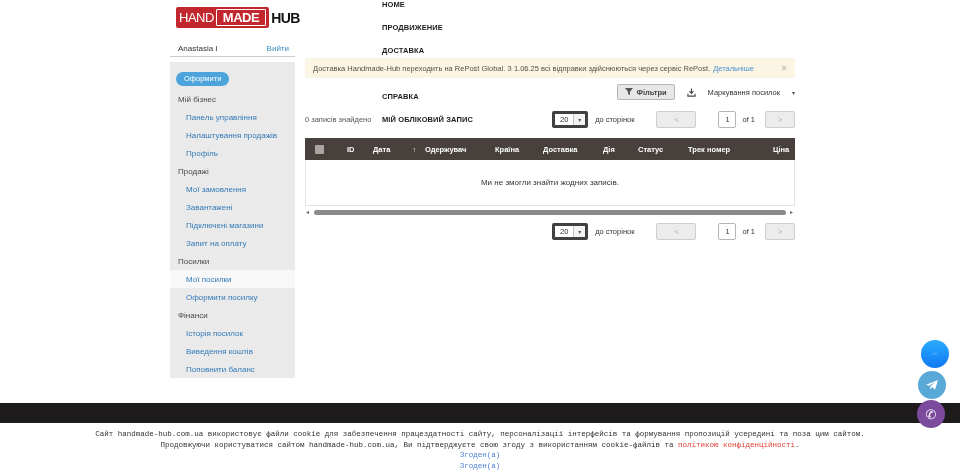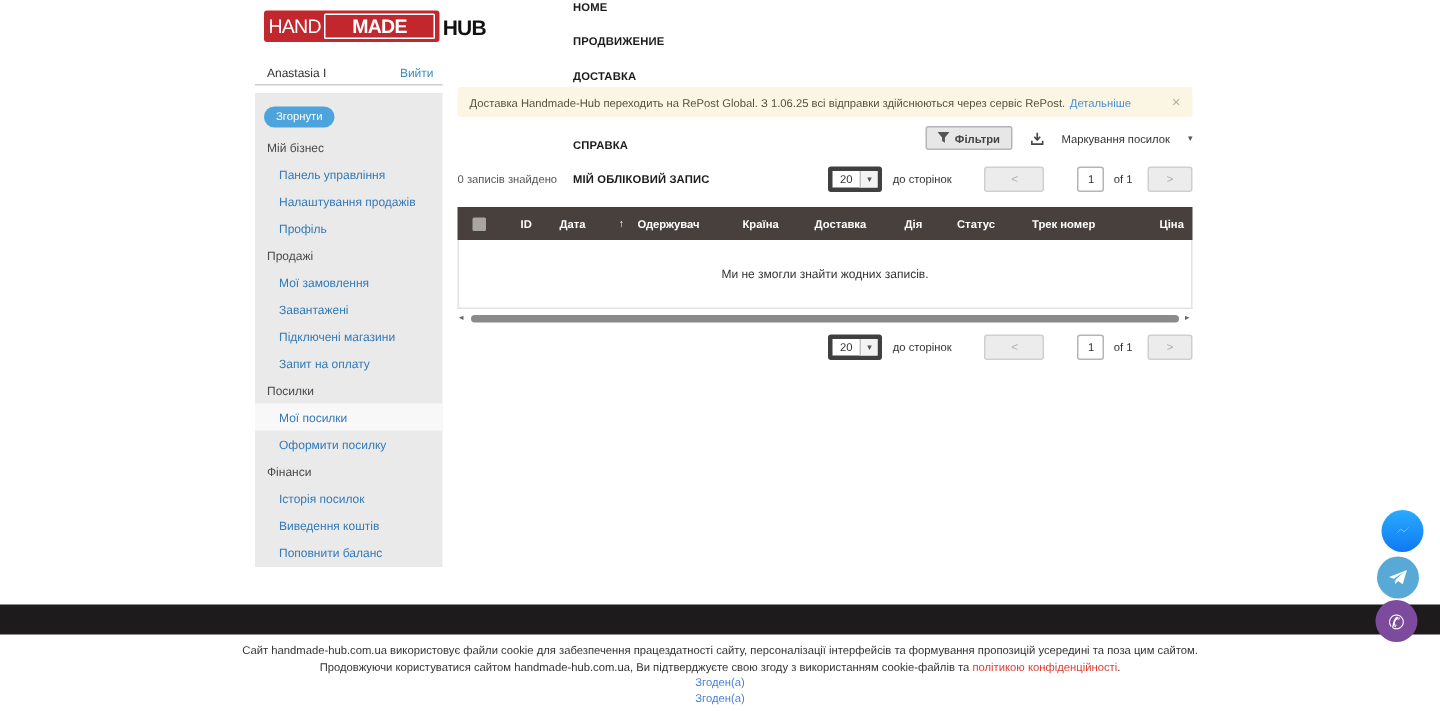--- a/index.html
+++ b/index.html
@@ -4,21 +4,21 @@
 <style>
   * { margin:0; padding:0; box-sizing:border-box; }
   body { font-family:"Liberation Sans", sans-serif; background:#fff; }
   .page { position:relative; width:960px; height:474px; background:#fff; overflow:hidden; }
 
   
   .header { position:absolute; top:0; left:0; width:960px; height:38px; background:#fff; }
   .logo { position:absolute; left:176px; top:7px; display:flex; align-items:center; cursor:pointer; }
   .logo-red { background:#c2272d; border-radius:2px; padding:2px 3px; display:flex; align-items:center; gap:2px; }
   .logo-hand { color:#fff; font-weight:normal; font-size:13px; letter-spacing:-0.5px; }
-  .logo-made { color:#fff; font-weight:bold; font-size:13px; letter-spacing:-0.5px; border:1.5px solid #fff; padding:0 18px; border-radius:1px; }
+  .logo-made { color:#fff; font-weight:bold; font-size:13px; letter-spacing:-0.5px; border:1.5px solid #fff; padding:0 6px; border-radius:1px; }
   .logo-hub { color:#111; font-weight:bold; font-size:14px; letter-spacing:-0.5px; margin-left:2px; }
   .nav { position:absolute; left:382px; top:0; height:38px; display:flex; align-items:flex-start; gap:14px;flex-direction:column; }
   .nav-item { font-size:7.5px; font-weight:bold; color:#1c1c1c; letter-spacing:0.1px; white-space:nowrap; cursor:pointer; }
 
   
   .user-row { position:absolute; left:170px; top:40px; width:125px; height:17px; background:#fff;
               border-bottom:1px solid #ccc; display:flex; align-items:center; justify-content:space-between; padding:0 6px 0 8px; }
   .user-name { font-size:8px; color:#333; }
   .logout-link { font-size:8px; color:#3b8dbd; cursor:pointer; }
   .sidebar { position:absolute; left:170px; top:62px; width:125px; height:316px; background:#eaeaea; padding-top:5px; }
@@ -81,21 +81,21 @@
   .bubble { width:28px; height:28px; border-radius:50%; display:flex; align-items:center; justify-content:center; cursor:pointer; }
   .soc-messenger { left:921px; top:340px; }
   .soc-messenger .bubble { background:linear-gradient(180deg,#2aabff 0%,#0f79f3 100%); }
   .soc-telegram { left:918px; top:371px; }
   .soc-telegram .bubble { background:#58a8d8; }
   .soc-viber { left:917px; top:400px; }
   .soc-viber .bubble { background:#7d4b9e; color:#fff; font-size:13px; }
 
   
   .black-bar { position:absolute; top:403px; left:0; width:960px; height:20px; background:#1d1b1b; }
-  .footer { position:absolute; top:429px; left:0; width:960px; text-align:center; font-size:7.5px; color:#333; line-height:10.5px; }
+  .footer { position:absolute; top:429px; left:0; width:960px; text-align:center; font-size:7.5px; color:#333; line-height:10.5px;font-family:Liberation Mono, monospace; }
   .footer .red-link { color:#e03c31; cursor:pointer; }
   .footer .agree { color:#4a7fd4; cursor:pointer; display:inline-block; }
 </style>
 </head>
 <body>
 
 <div class="page">
 
   <div class="header">
     <div class="logo">
@@ -115,21 +115,21 @@
       <span class="nav-item">ВИЙТИ</span>
     </div>
   </div>
 
   <div class="user-row">
     <span class="user-name">Anastasia I</span>
     <span class="logout-link">Вийти</span>
   </div>
 
   <div class="sidebar">
-    <span class="collapse-btn">Згорнути</span>
+    <span class="collapse-btn">Оформити</span>
 
     <div class="side-section-title">Мій бізнес</div>
     <div class="side-item">Панель управління</div>
     <div class="side-item">Налаштування продажів</div>
     <div class="side-item">Профіль</div>
 
     <div class="side-section-title">Продажі</div>
     <div class="side-item">Мої замовлення</div>
     <div class="side-item">Завантажені</div>
     <div class="side-item">Підключені магазини</div>

